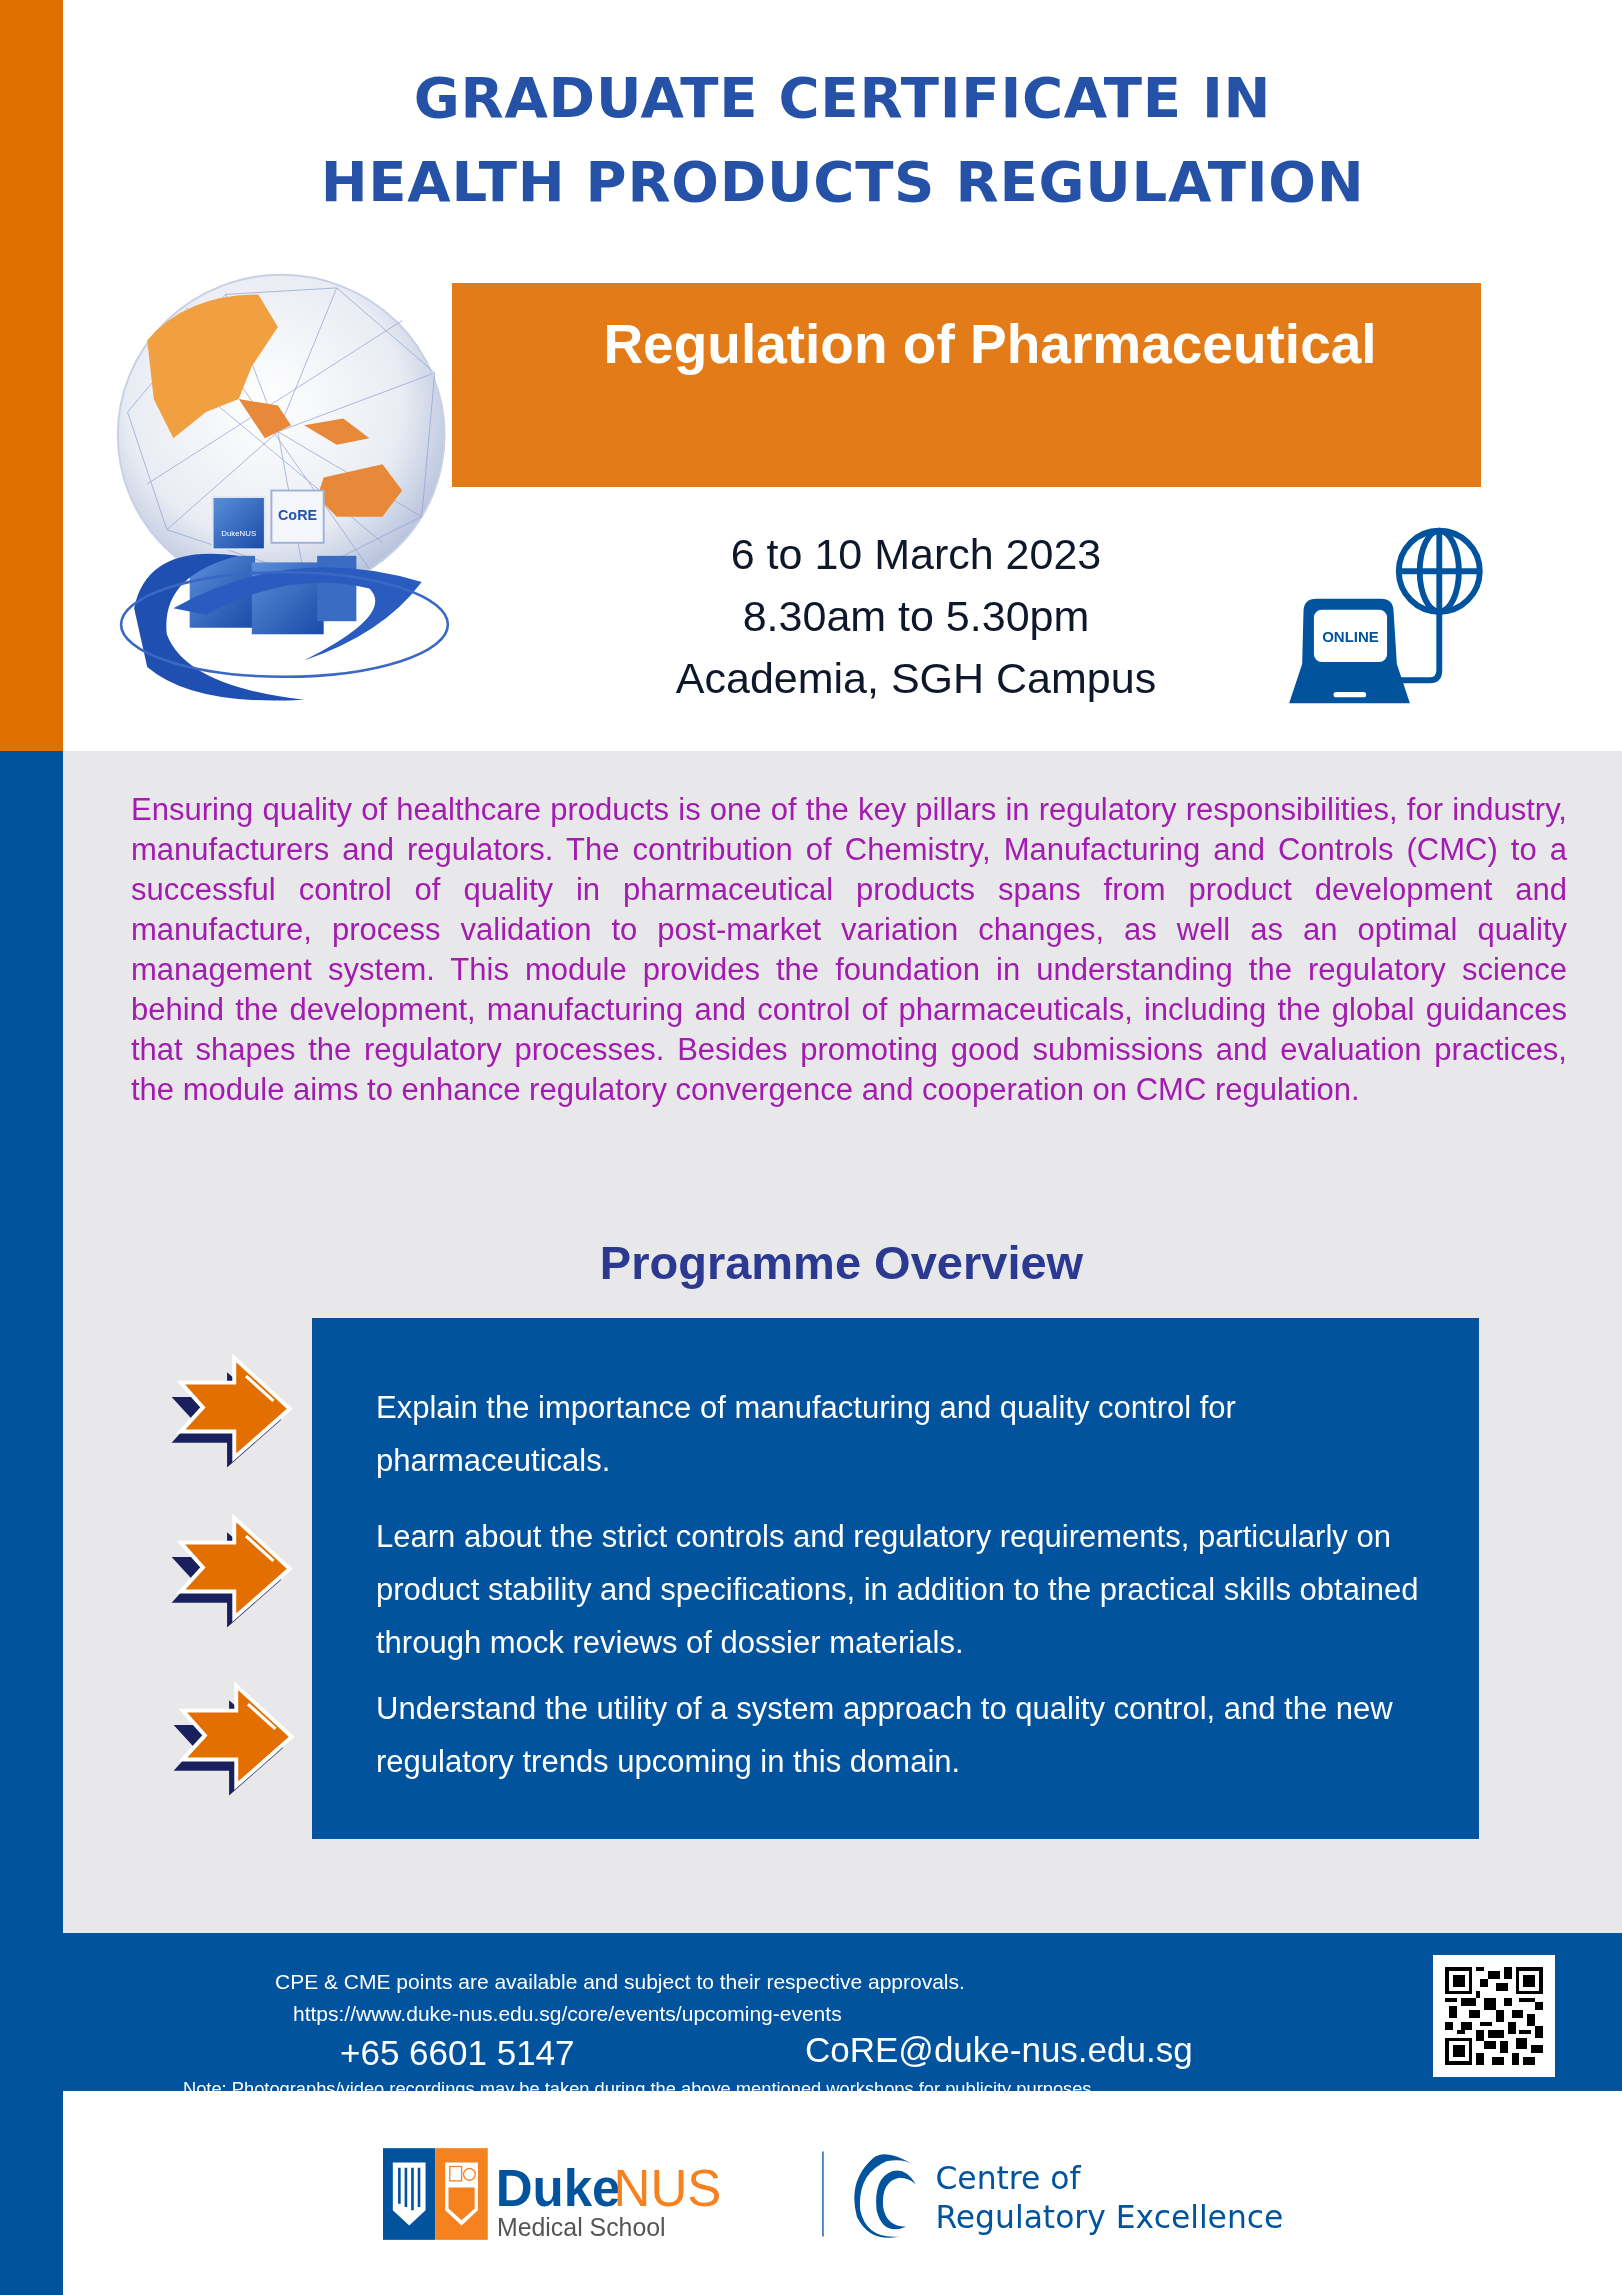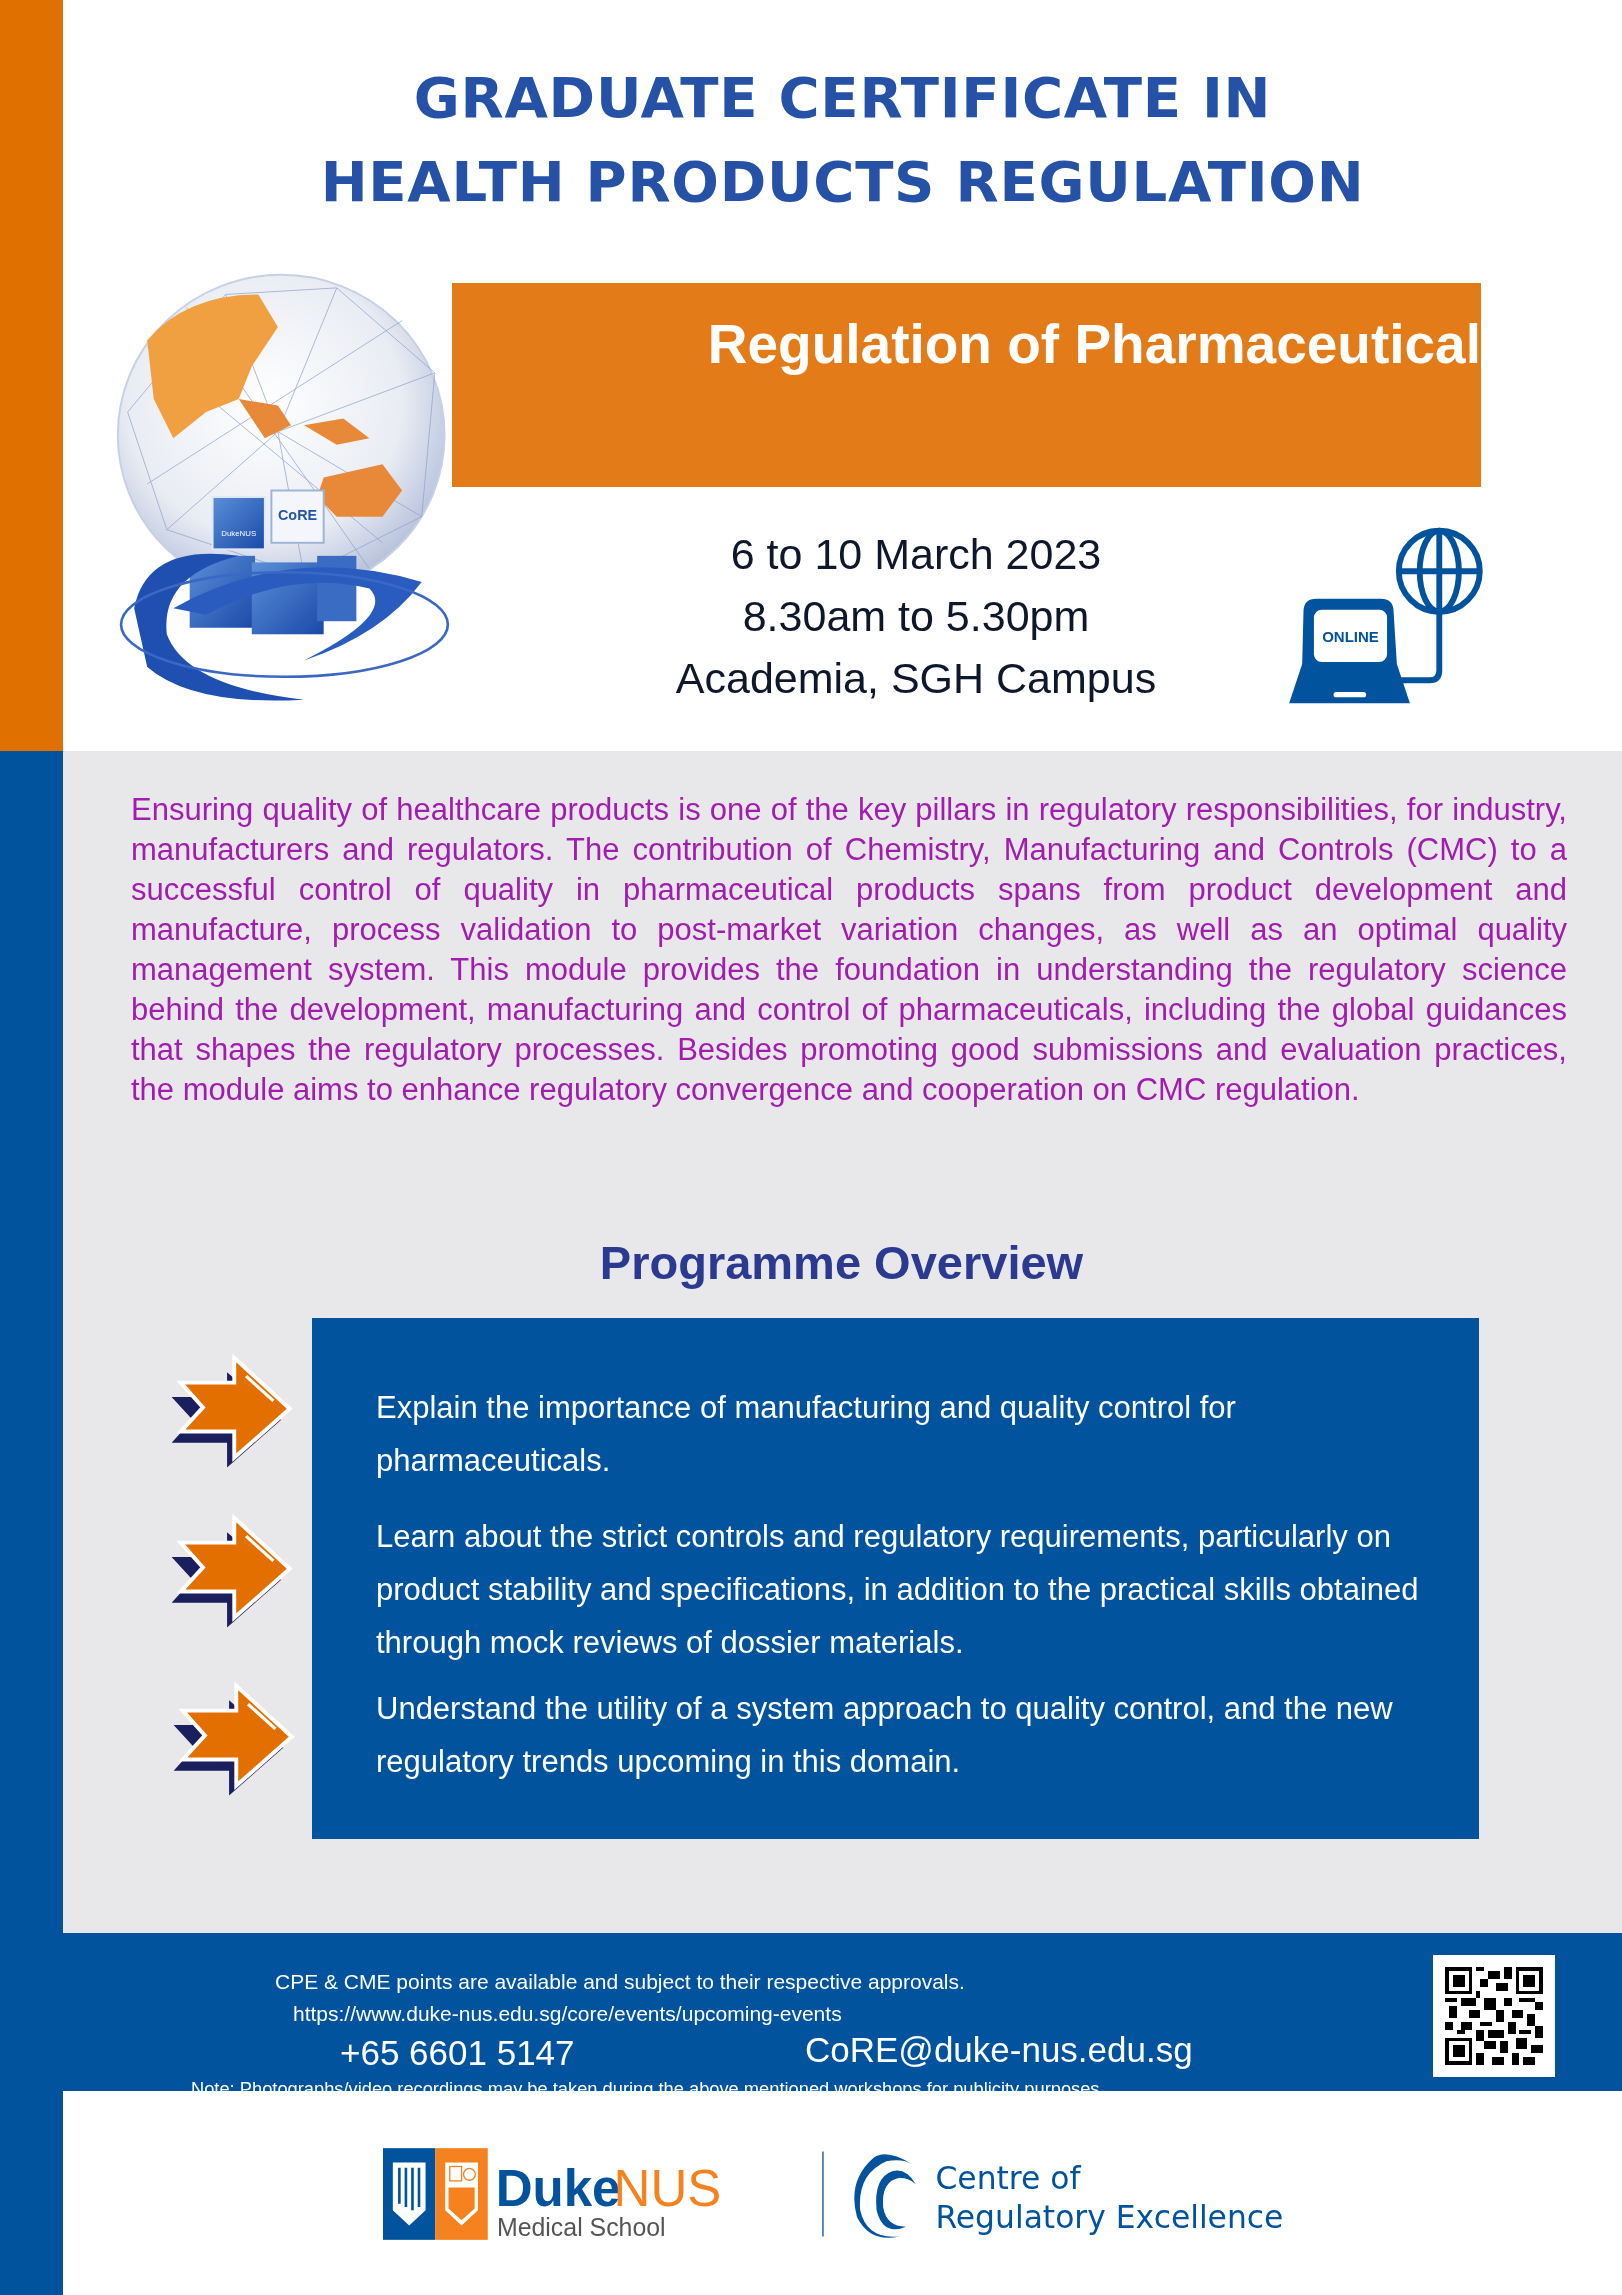--- a/index.html
+++ b/index.html
@@ -5,21 +5,21 @@
   html, body { margin:0; padding:0; }
   body { width:1623px; height:2295px; position:relative; background:#ffffff; font-family:"Liberation Sans", sans-serif; overflow:hidden; }
   .abs { position:absolute; }
   
   #stripe-orange { left:0; top:0; width:63px; height:751px; background:#e07000; }
   #stripe-blue { left:0; top:751px; width:63px; height:1545px; background:#00539c; }
   
   #main-title { left:63px; top:56px; width:1559px; text-align:center; color:#2552a6; font-family:"DejaVu Sans", sans-serif; font-weight:bold; font-size:55px; line-height:84px; letter-spacing:0.7px; transform:scaleX(1.02); }
   
   #banner { left:452px; top:283px; width:1029px; height:204px; background:#e27b18; }
-  #banner-title { left:452px; top:308px; width:982px; text-align:right; color:#fff; font-weight:bold; font-size:55px; line-height:72px; }
+  #banner-title { left:452px; top:308px; width:982px; text-align:center; color:#fff; font-weight:bold; font-size:55px; line-height:72px; }
   
   #globe { left:108px; top:268px; width:366px; height:445px; }
   
   #details { left:589px; top:523px; width:654px; text-align:center; color:#0f172a; font-size:43px; line-height:62px; }
   
   #online-icon { left:1263px; top:517px; width:222px; height:196px; }
   
   #grey { left:63px; top:751px; width:1559px; height:1182px; background:#e8e8ea; }
   #description { left:131px; top:790px; width:1436px; color:#a21caf; font-size:31px; line-height:40px; text-align:justify; }
   #overview-title { left:63px; top:1230px; width:1633px; text-align:center; color:#2b3a90; font-weight:bold; font-size:47px; line-height:65px; padding-left:0; }
@@ -128,21 +128,21 @@
 
 <div class="ov-item" style="top:1381px;width:1047px;">Explain the importance of manufacturing and quality control for pharmaceuticals.</div>
 <div class="ov-item" style="top:1510px;width:1073px;">Learn about the strict controls and regulatory requirements, particularly on product stability and specifications, in addition to the practical skills obtained through mock reviews of dossier materials.</div>
 <div class="ov-item" style="top:1682px;width:1047px;">Understand the utility of a system approach to quality control, and the new regulatory trends upcoming in this domain.</div>
 
 <div id="footer" class="abs"></div>
 <div class="ft" style="left:275px;top:1940px;width:1178px;font-size:21px;line-height:27.5px;">CPE &amp; CME points are available and subject to their respective approvals.</div>
 <div class="ft" style="left:293px;top:1972px;width:1178px;font-size:21px;line-height:27.5px;">https://www.duke-nus.edu.sg/core/events/upcoming-events</div>
 <div class="ft" style="left:340px;top:2002px;width:327px;font-size:35px;line-height:46px;">+65 6601 5147</div>
 <div class="ft" style="left:805px;top:1999px;width:510px;font-size:35px;line-height:46px;">CoRE@duke-nus.edu.sg</div>
-<div class="ft" style="left:191px;top:2048px;width:1243px;font-size:18.3px;line-height:26px;">Note: Photographs/video recordings may be taken during the above mentioned workshops for publicity purposes.</div>
+<div class="ft" style="left:183px;top:2048px;width:1243px;font-size:18.3px;line-height:26px;">Note: Photographs/video recordings may be taken during the above mentioned workshops for publicity purposes.</div>
 
 <div id="qr-box" class="abs">
   <svg viewBox="0 0 25 25" width="98" height="98" style="position:absolute;left:11.8px;top:11.8px;" shape-rendering="crispEdges">
     <g fill="#000">
       <rect x="0" y="0" width="7" height="7"></rect>
         <rect x="1" y="1" width="5" height="5" fill="#fff"></rect>
         <rect x="2" y="2" width="3" height="3"></rect>
       <rect x="18" y="0" width="7" height="7"></rect>
         <rect x="19" y="1" width="5" height="5" fill="#fff"></rect>
         <rect x="20" y="2" width="3" height="3"></rect>

